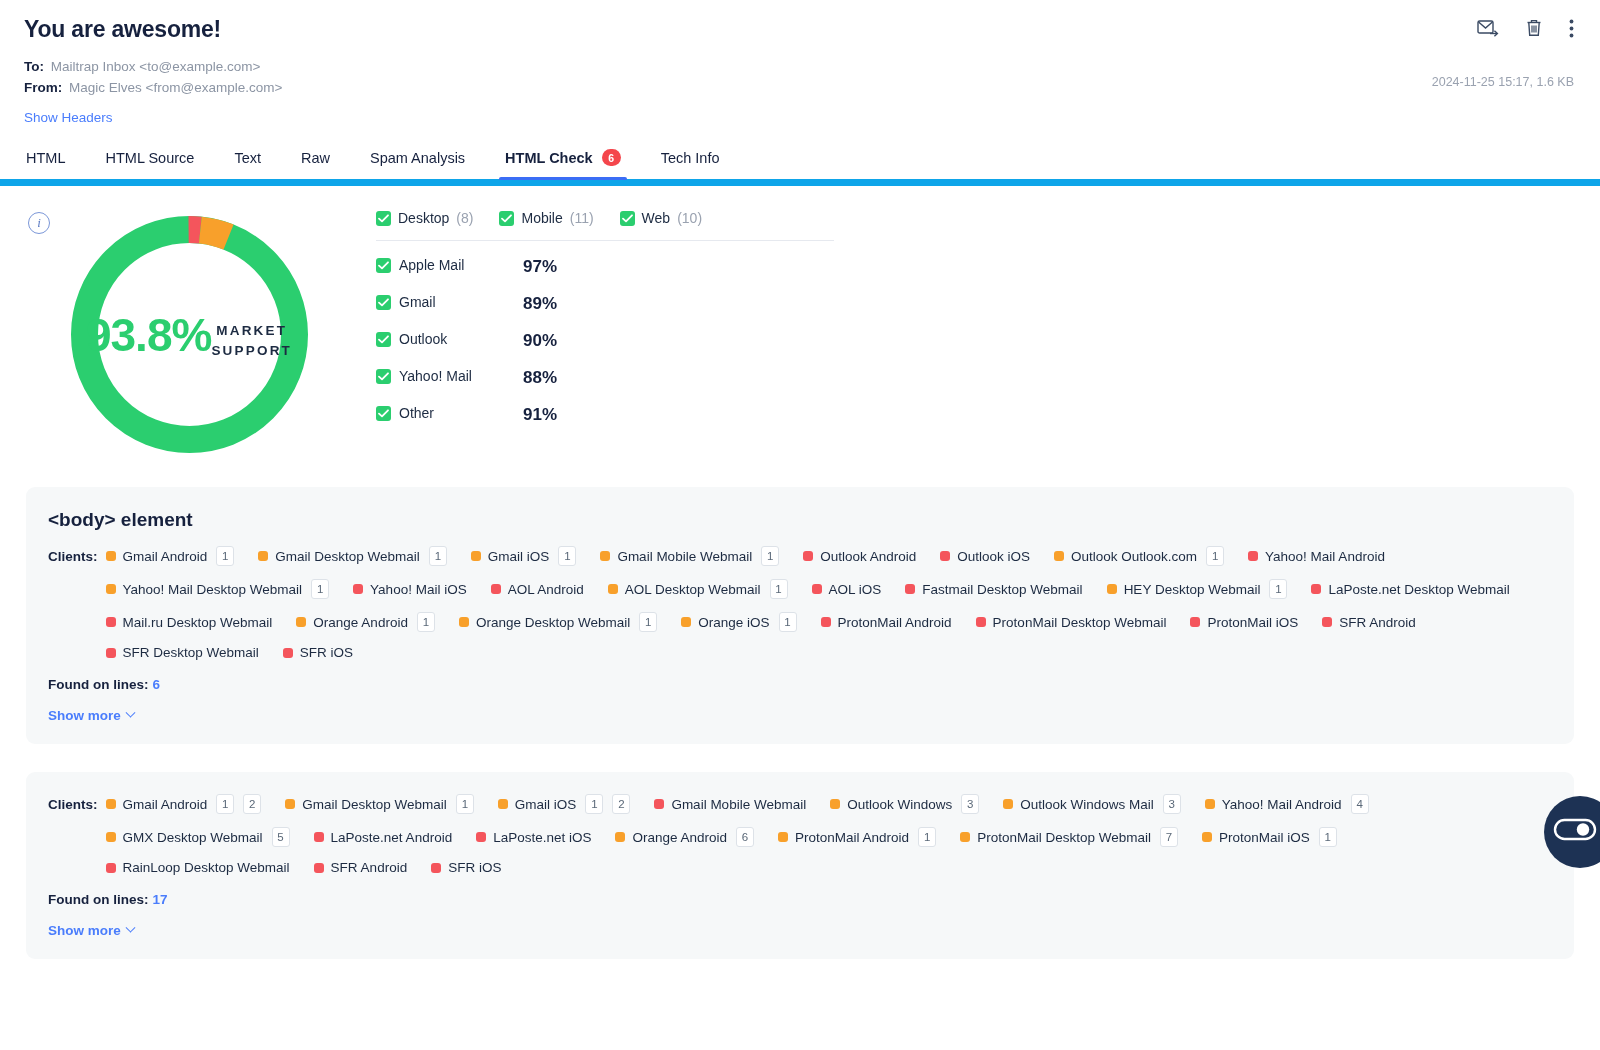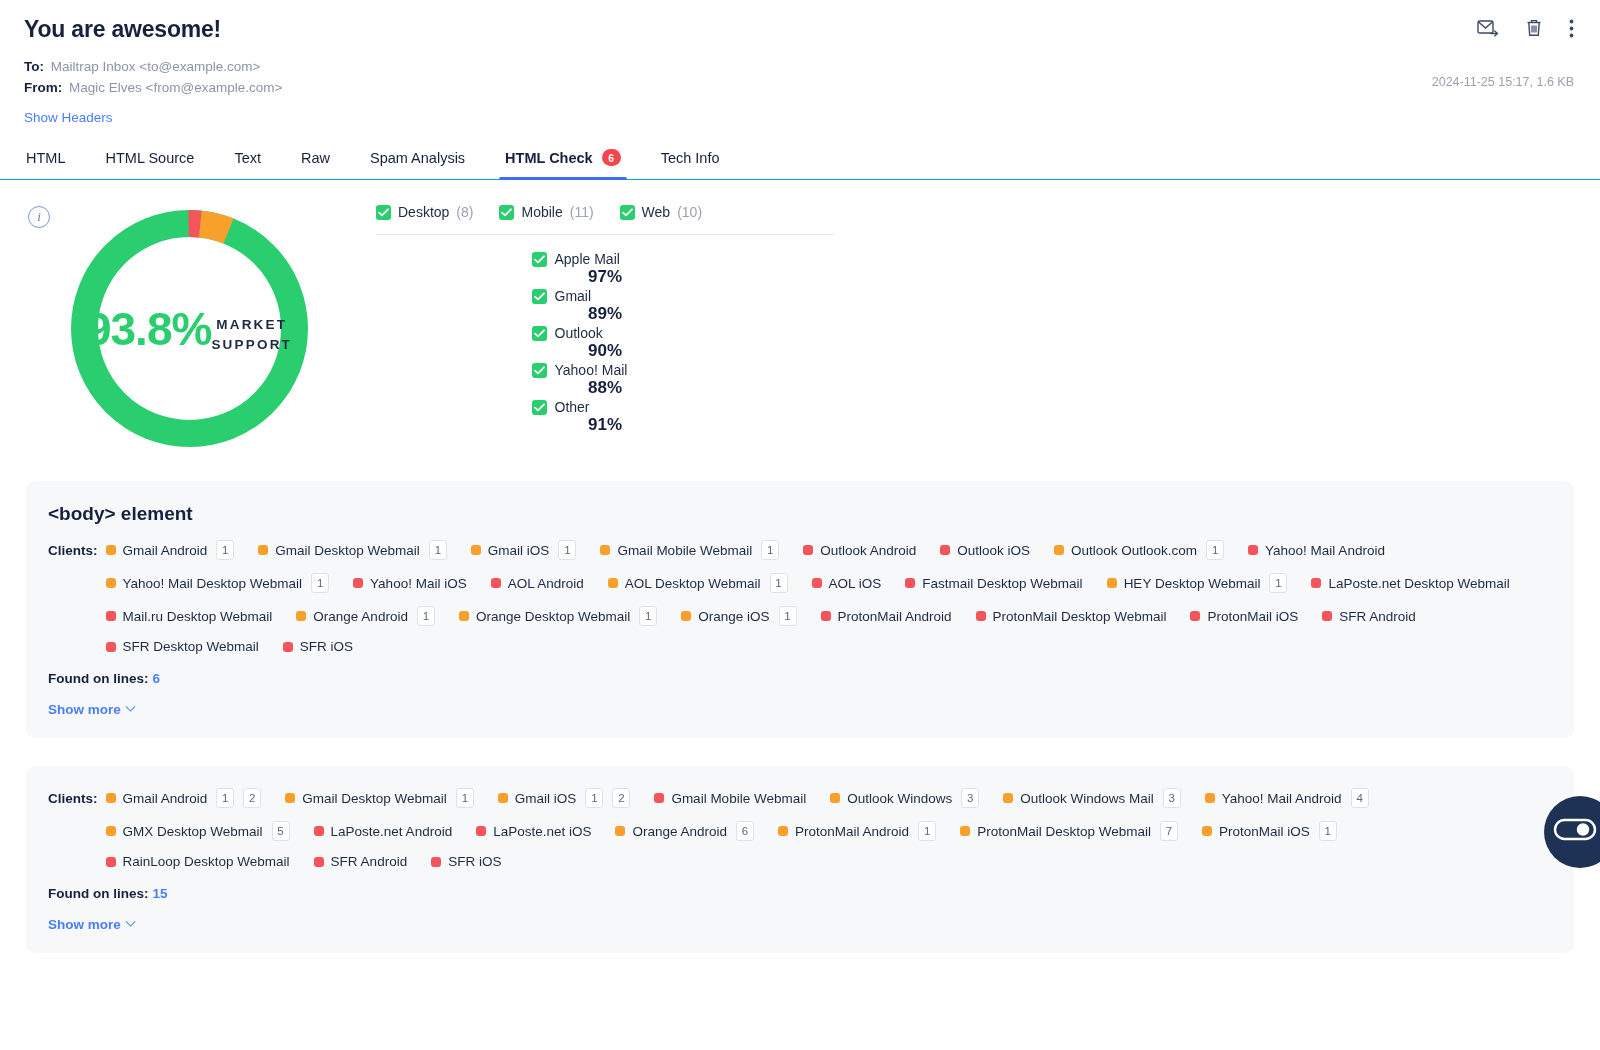--- a/index.html
+++ b/index.html
@@ -32,21 +32,21 @@
   .hicon { cursor: pointer; color: #3a4a63; display: block; }
   .meta-info {
     position: absolute; right: 26px; top: 75px;
     font-size: 12.5px; color: #9aa2b0;
   }
 
   
   .tabs {
     margin-top: 17px; padding: 0 24px;
     display: flex; align-items: flex-end; gap: 0;
-    border-bottom: 1px solid #0ea5e9;
+    border-bottom: 7px solid #0ea5e9;
   }
   .tab {
     position: relative; font-size: 14.5px; color: #16213e;
     padding: 6px 2px 13px 2px; margin-right: 36px;
     cursor: pointer; white-space: nowrap;
     display: flex; align-items: center; gap: 9px;
   }
   .tab:last-child { margin-right: 0; }
   .tab.active { font-weight: bold; }
   .tab.active::after {
@@ -91,21 +91,21 @@
   .platform-row { display: flex; align-items: center; gap: 26px; padding-bottom: 14px; }
   .platform {
     display: flex; align-items: center; gap: 7px;
     font-size: 14px; color: #1d2b42; cursor: pointer;
   }
   .platform .count { color: #9aa2b0; }
   .divider { width: 458px; height: 1px; background: #e6e9ef; }
 
   .client-stats { margin-top: 16px; }
   .client-stat-row {
-    display: flex; align-items: center; height: 37px; flex-direction: column;
+    display: flex; align-items: flex-start; height: 37px;
   }
   .client-stat-name {
     display: flex; align-items: center; gap: 8px;
     width: 147px; font-size: 14px; color: #1d2b42; cursor: pointer;
   }
   .client-stat-pct { font-size: 17px; font-weight: bold; color: #16213e; }
 
   .cb {
     width: 15px; height: 15px; border-radius: 3px; background: #2bce6f;
     display: inline-flex; align-items: center; justify-content: center;
@@ -552,21 +552,21 @@
             </span>
             <span class="chip">
               <span class="dot red"></span>
               <span>SFR Android</span>
             </span>
             <span class="chip">
               <span class="dot red"></span>
               <span>SFR iOS</span>
             </span>
           </div>
-        </div><div class="found"><span>Found on lines:</span><span class="lines">15</span></div><div class="show-more">
+        </div><div class="found"><span>Found on lines:</span><span class="lines">17</span></div><div class="show-more">
           <span>Show more</span>
           <span class="chev"></span>
         </div></div>
     </div>
 
   <div class="chat-widget">
     <svg width="44" height="30" viewBox="0 0 44 30" fill="none">
       <rect x="2" y="6" width="40" height="19" rx="9.5" stroke="#ffffff" stroke-width="2.4"></rect>
       <circle cx="30" cy="15.5" r="6.2" fill="#ffffff"></circle>
     </svg>

